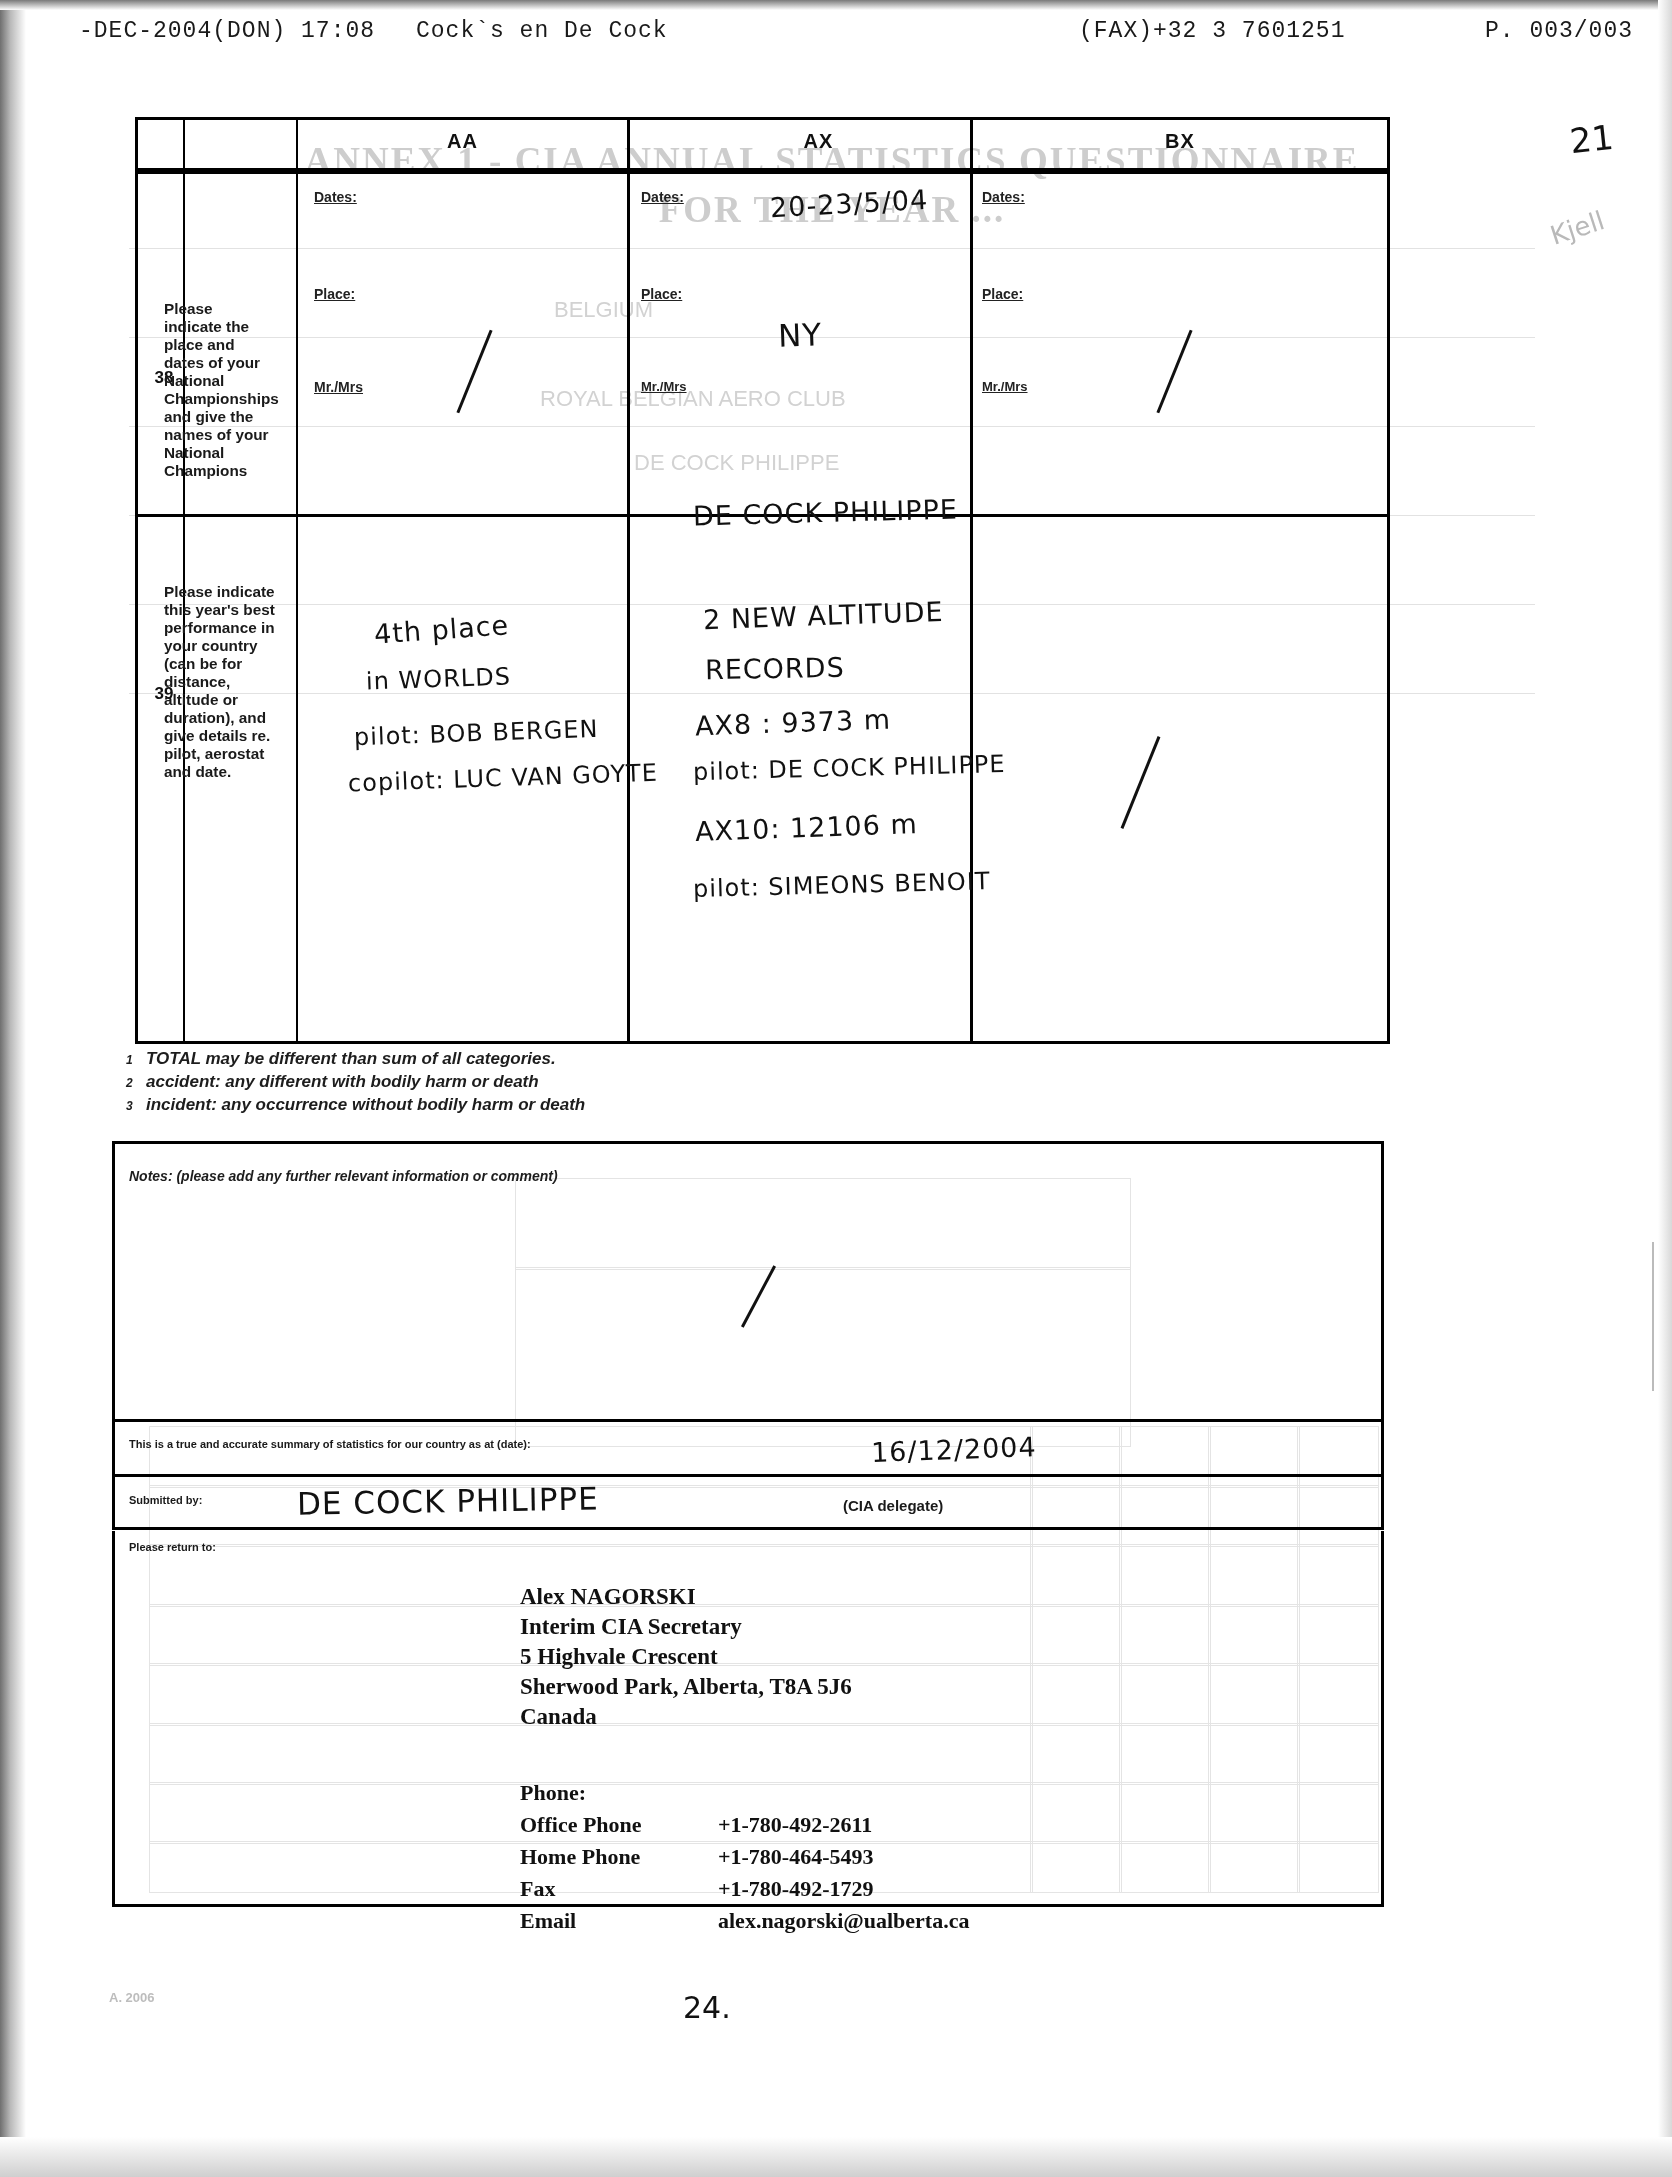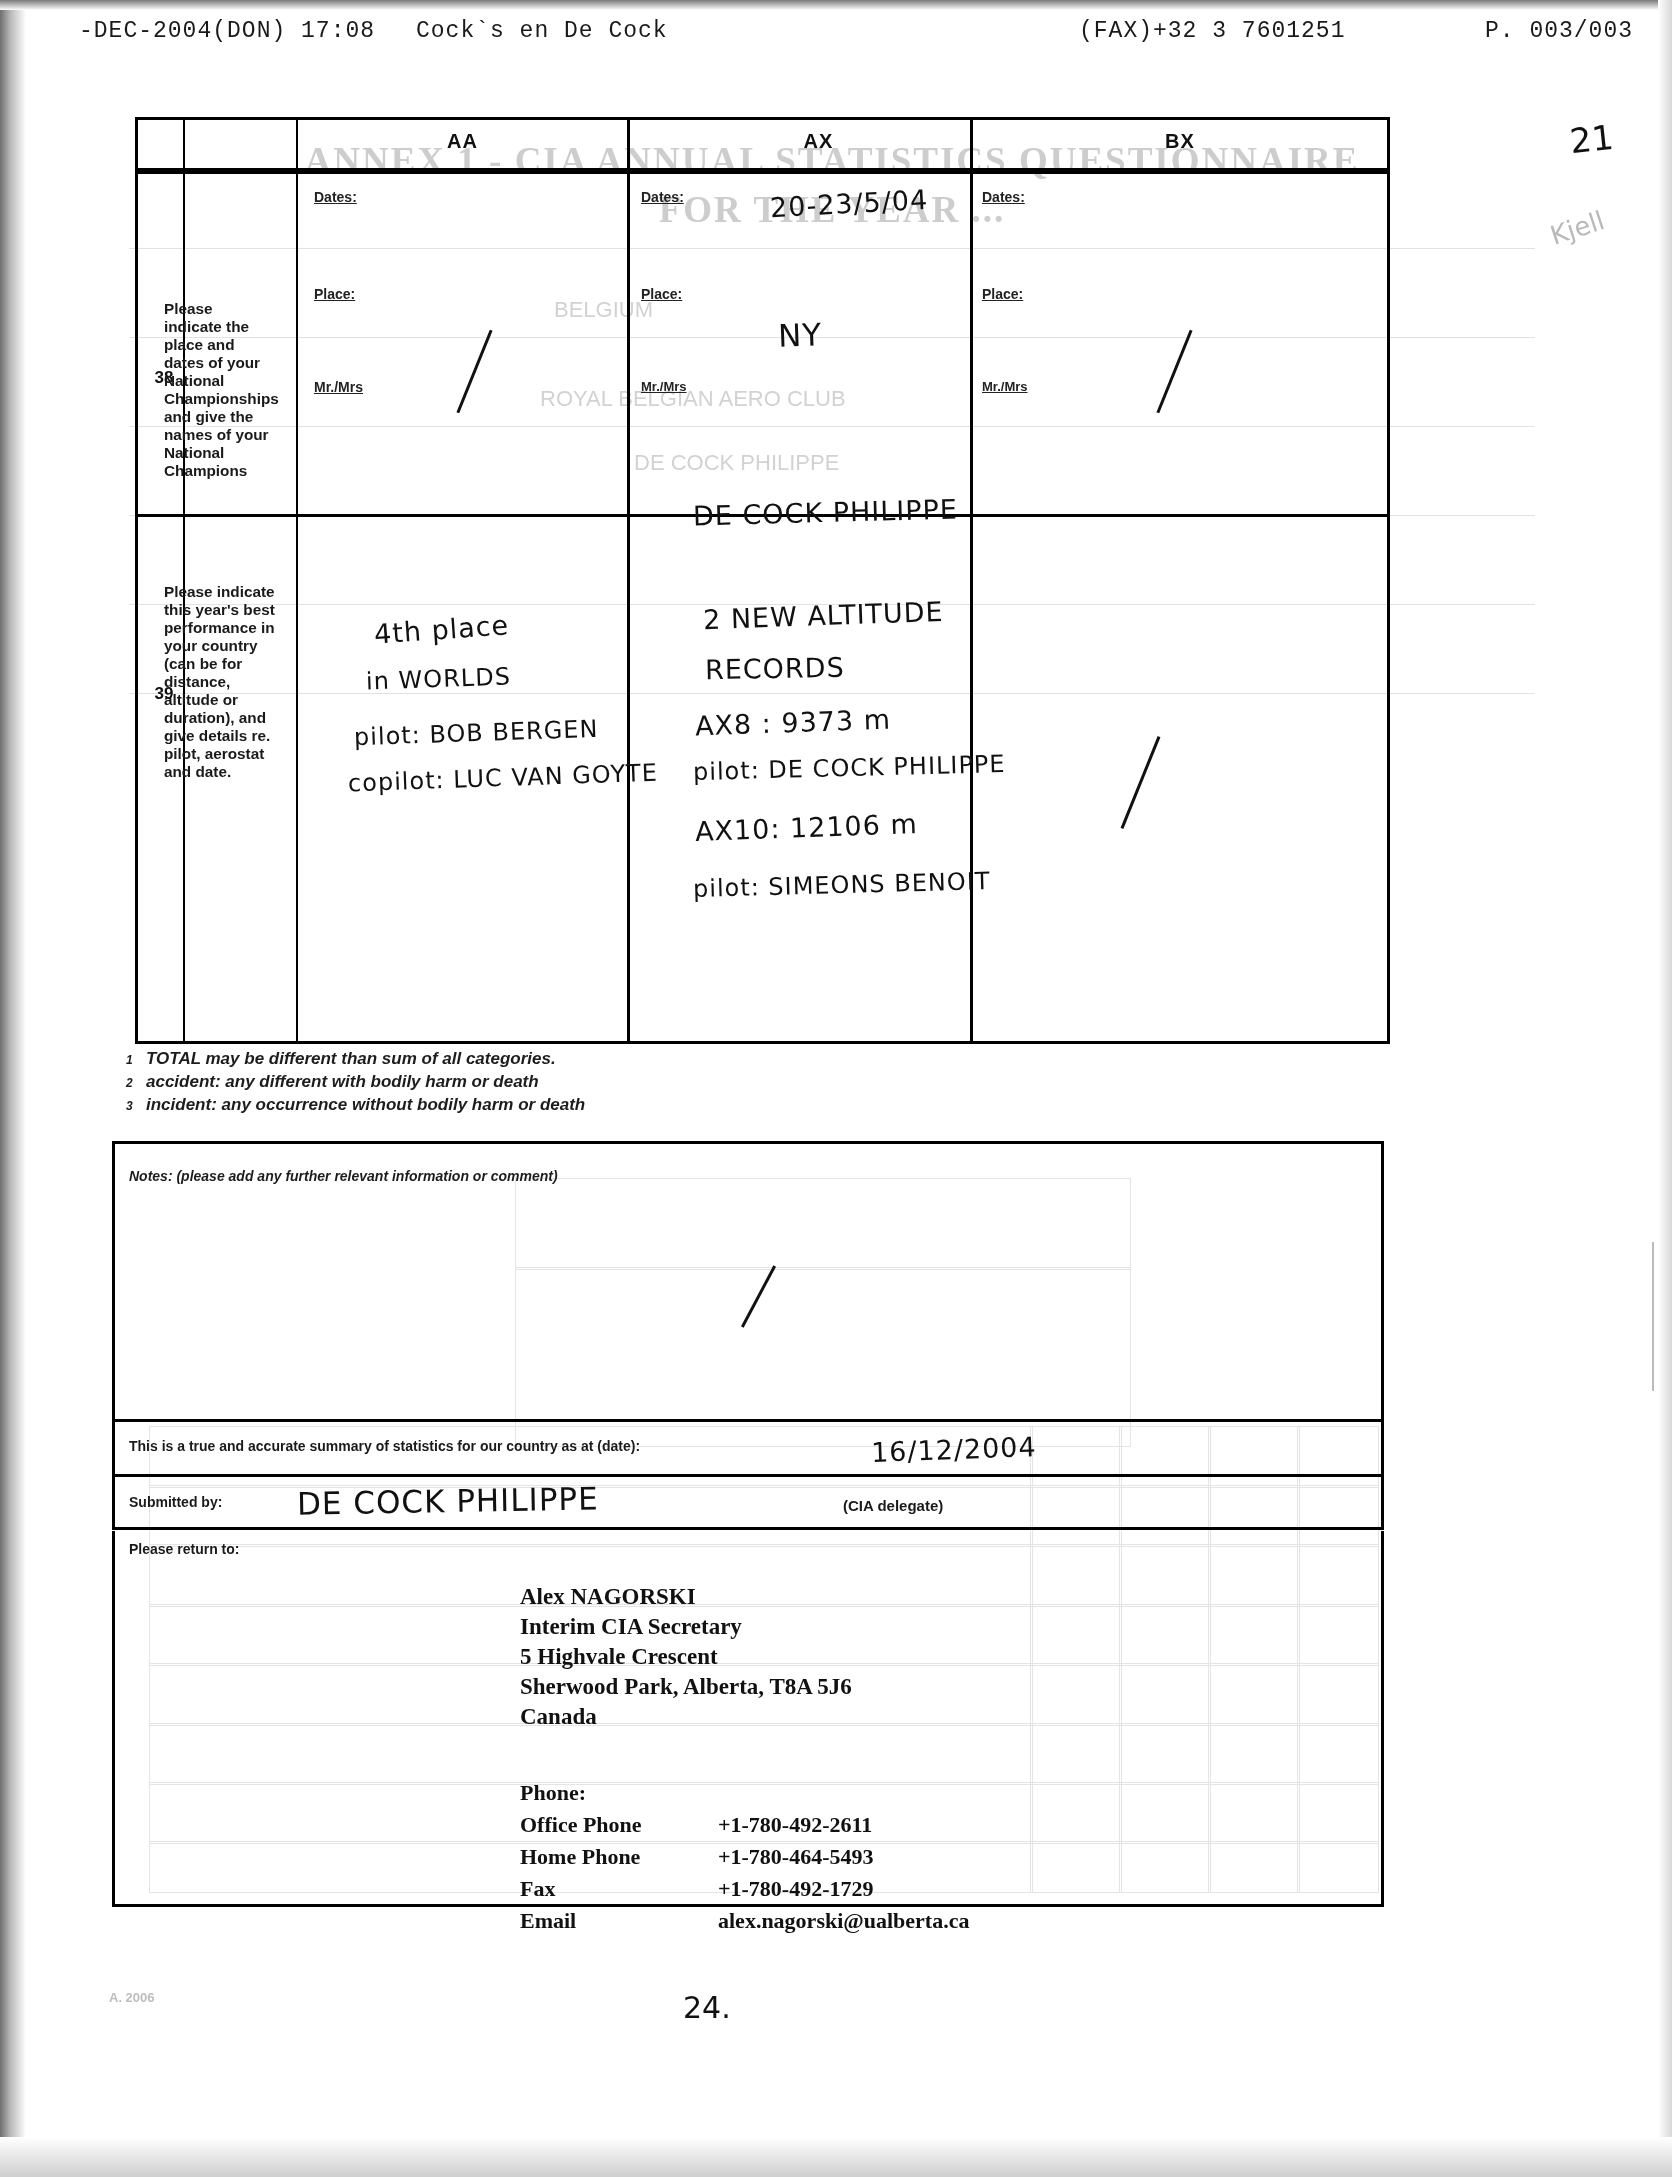--- a/index.html
+++ b/index.html
@@ -287,21 +287,21 @@
     top: 1531px;
     width: 1272px;
     height: 376px;
     border: 3px solid #000;
     border-top: none;
     z-index: 10;
     box-sizing: border-box;
   }
   .boxlabel {
     position: absolute;
-    font-size: 14px;
+    font-size: 11px;
     font-weight: bold;
     color: #1a1a1a;
   }
   .small-note {
     position: absolute;
     font-size: 15px;
     font-weight: bold;
     color: #1a1a1a;
   }
 

